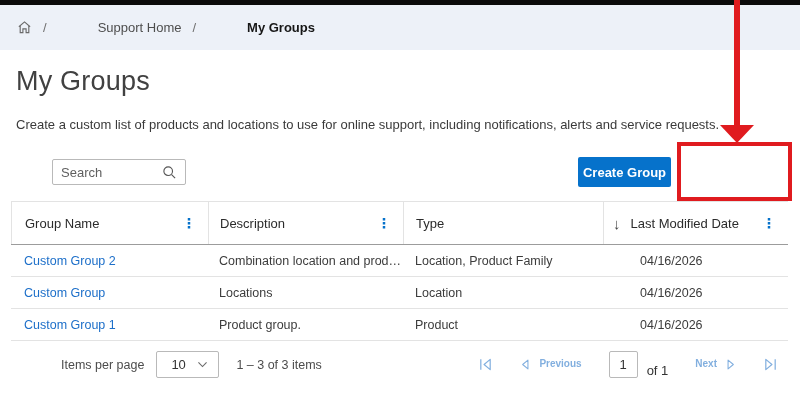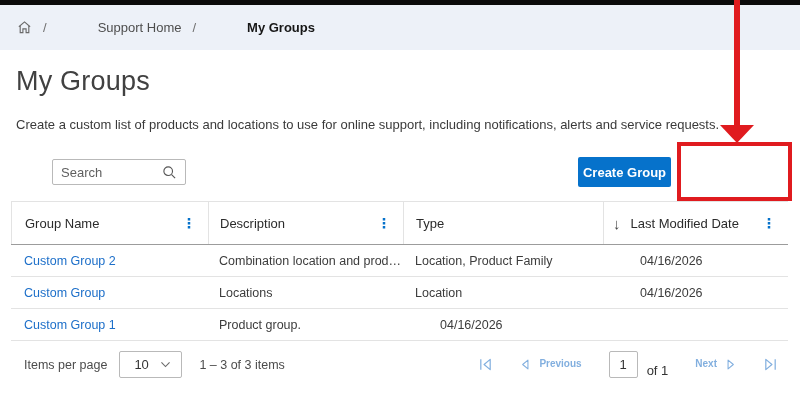--- a/index.html
+++ b/index.html
@@ -86,21 +86,21 @@
     height: 32px; border-bottom: 1px solid #e3e3e3; align-items: center;
   }
   .dg-cell { padding-left: 11px; font-size: 12.5px; color: #3c3c3c; white-space: nowrap; overflow: hidden; text-overflow: ellipsis; }
   .dg-cell.c-name { padding-left: 13px; }
   .dg-cell.c-type { padding-left: 12px; }
   .dg-cell.c-date { padding-left: 37px; }
   .group-link { color: #1d6fc9; text-decoration: none; cursor: pointer; }
 
   
   .dg-footer { display: flex; align-items: center; height: 47px; padding: 0 10px 0 13px; }
-  .ipp-label { color: #4c4c4c; font-size: 12.5px; }
+  .ipp-label { color: #4c4c4c; font-size: 12.5px; margin-left: 37px; }
   .ipp-select {
     margin-left: 12px; width: 63px; height: 27px; border: 1px solid #b9b9b9; border-radius: 2px;
     display: flex; align-items: center; justify-content: space-between; padding: 0 9px 0 14px;
     cursor: pointer; color: #333; font-size: 13px; background: #fff;
   }
   .range-text { margin-left: 17px; color: #4c4c4c; font-size: 12.5px; }
   .pager { margin-left: auto; display: flex; align-items: center; }
   .pg-icon { display: inline-flex; align-items: center; justify-content: center; width: 16px; height: 16px; cursor: pointer; }
   .pg-btn { display: flex; align-items: flex-start; gap: 7px; color: #82afdf; font-weight: bold; font-size: 10px; cursor: pointer; }
   .pg-first { margin-right: 26px; }
@@ -196,20 +196,21 @@
       <div class="dg-cell">Locations</div>
       <div class="dg-cell c-type">Location</div>
       <div class="dg-cell c-date">04/16/2026</div>
     </div>
 
     <div class="dg-row">
       <div class="dg-cell c-name">
         <a class="group-link">Custom Group 1</a>
       </div>
       <div class="dg-cell">Product group.</div>
+      <div class="dg-cell c-type">Product</div>
       <div class="dg-cell c-date">04/16/2026</div>
     </div>
 
     <div class="dg-footer">
       <span class="ipp-label">Items per page</span>
       <div class="ipp-select">
         <span>10</span>
         <span style="display:inline-flex;color:#6a6a6a;">
           <svg width="13" height="13" viewBox="0 0 16 16" fill="none" stroke="currentColor" stroke-width="1.4">
             <path d="M3 5.5 L8 10.5 L13 5.5"></path>

